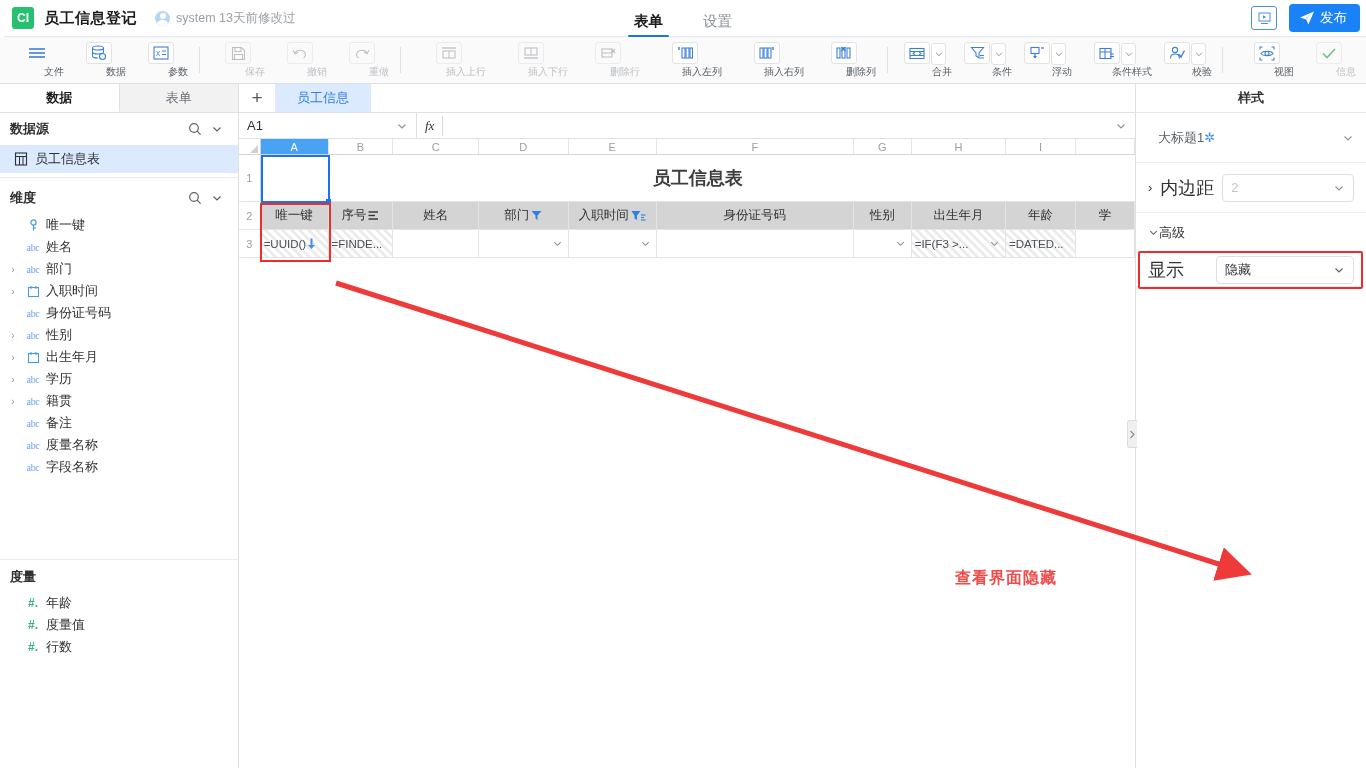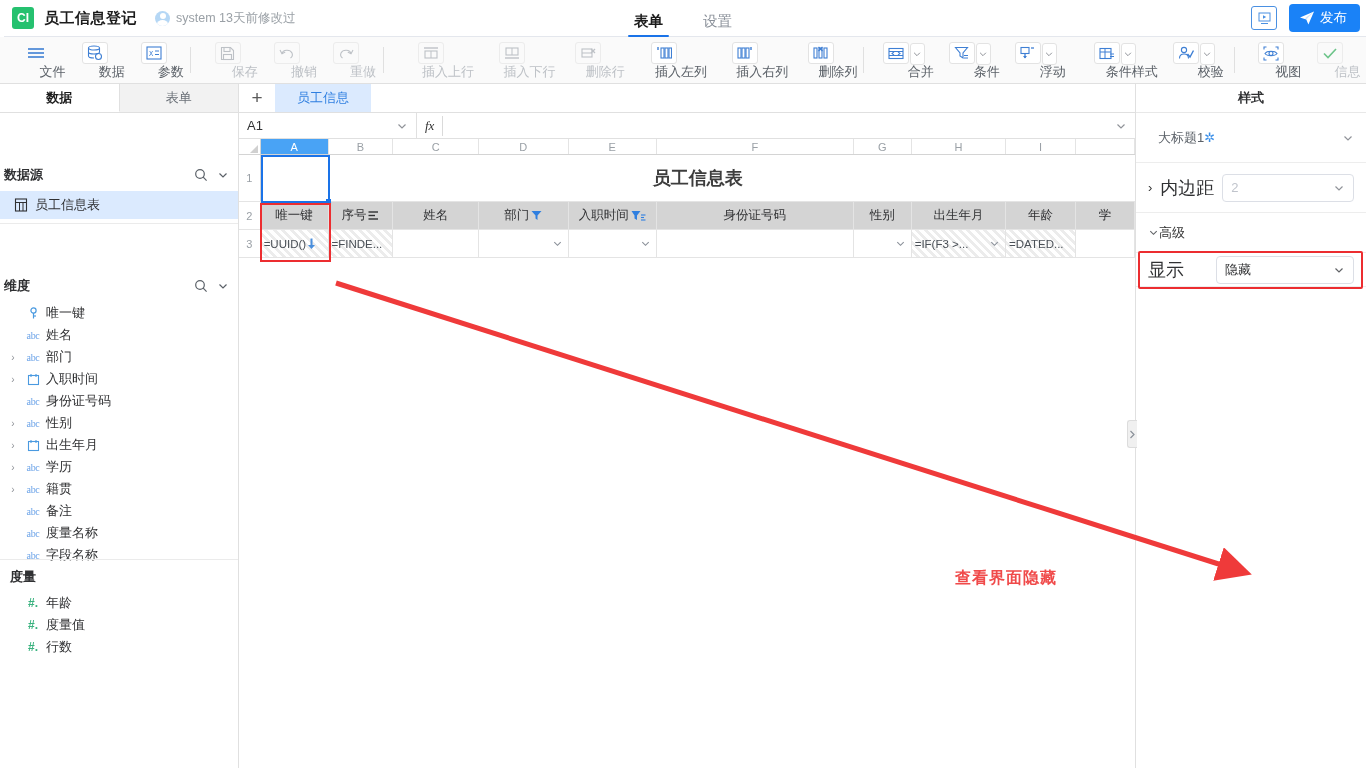--- a/index.html
+++ b/index.html
@@ -77,21 +77,21 @@
   }
   .rb-item {
     display: flex; flex-direction: column; align-items: center; justify-content: center;
     min-width: 44px; padding: 0 4px; cursor: pointer; height: 45px;
   }
   .rb-glyph {
     width: 26px; height: 22px; display: flex; align-items: center; justify-content: center;
     border: 1px solid #e3e3e3; background: #fff; border-radius: 3px; margin-bottom: 1px;
   }
   .rb-item.plain .rb-glyph { border-color: transparent; background: transparent; }
-  .rb-label { font-size: 13px; color: #5b6168; line-height: 13px; white-space: nowrap; margin-left: 34px; }
+  .rb-label { font-size: 10px; color: #5b6168; line-height: 13px; white-space: nowrap; margin-left: 34px; }
   .rb-item.disabled .rb-label { color: #bdc1c6; }
   .rb-item.disabled .rb-glyph { background: #fafafa; border-color: #ececec; }
   .rb-sep { width: 1px; height: 26px; background: #e0e0e0; margin: 0 7px; }
   .rb-group { display: flex; flex-direction: column; align-items: center; justify-content: center; cursor: pointer; height: 45px; padding: 0 3px; }
   .rb-group-top { display: flex; align-items: center; gap: 1px; }
   .rb-caret {
     width: 15px; height: 22px; display: flex; align-items: center; justify-content: center;
     border: 1px solid #e3e3e3; background: #fff; border-radius: 3px;
   }
   .rb-spacer { flex: 1; }
@@ -104,22 +104,22 @@
   .lp-tabs { display: flex; height: 29px; border-bottom: 1px solid #e0e0e0; }
   .lp-tab {
     flex: 1; display: flex; align-items: center; justify-content: center;
     font-size: 13px; color: #6b7178; cursor: pointer; background: #f2f2f2;
     border-right: 1px solid #e0e0e0;
   }
   .lp-tab.active { background: #fff; color: #1c1c1c; font-weight: bold; border-bottom: 1px solid #fff; }
   .lp-tab:last-child { border-right: none; }
 
   .lp-section-head {
-    height: 32px; display: flex; align-items: center; padding: 0 4px;
-    font-size: 13px; color: #303133; font-weight: bold; margin-top: 46px;
+    height: 32px; display: flex; align-items: center; padding: 0 10px;
+    font-size: 13px; color: #303133; font-weight: bold;
   }
   .lp-section-head .sp { flex: 1; }
   .lp-ic { width: 22px; height: 22px; display: flex; align-items: center; justify-content: center; cursor: pointer; }
 
   .ds-item {
     height: 28px; display: flex; align-items: center; gap: 7px; padding-left: 14px;
     background: #dbeafe; font-size: 13px; color: #303133; cursor: pointer;
   }
   .lp-divider { height: 1px; background: #ebebeb; margin: 4px 0; }
 

